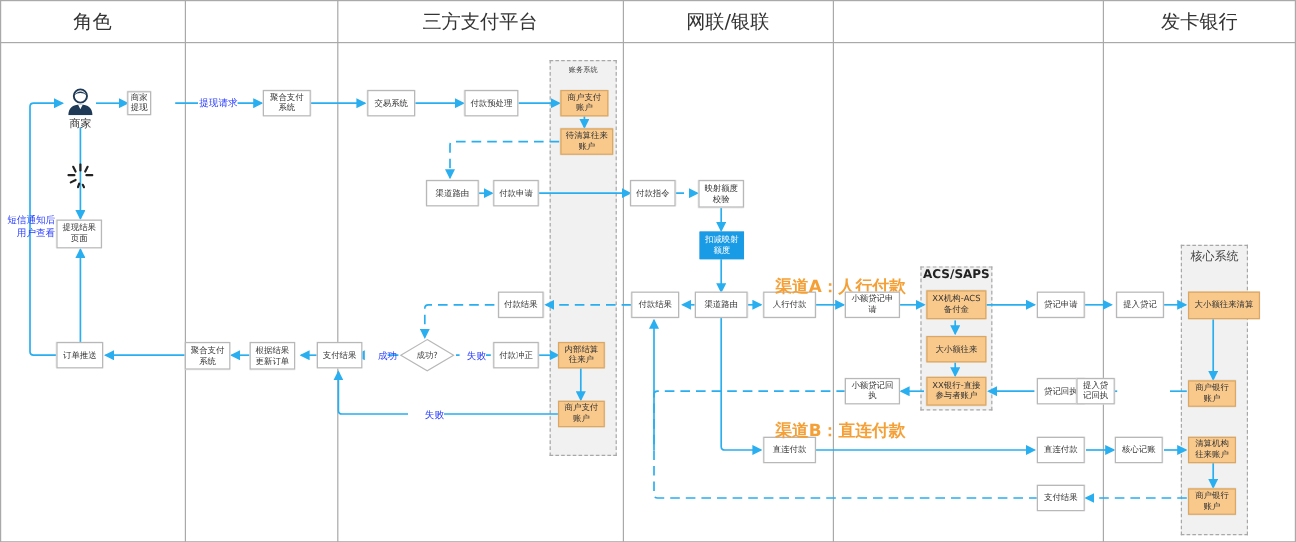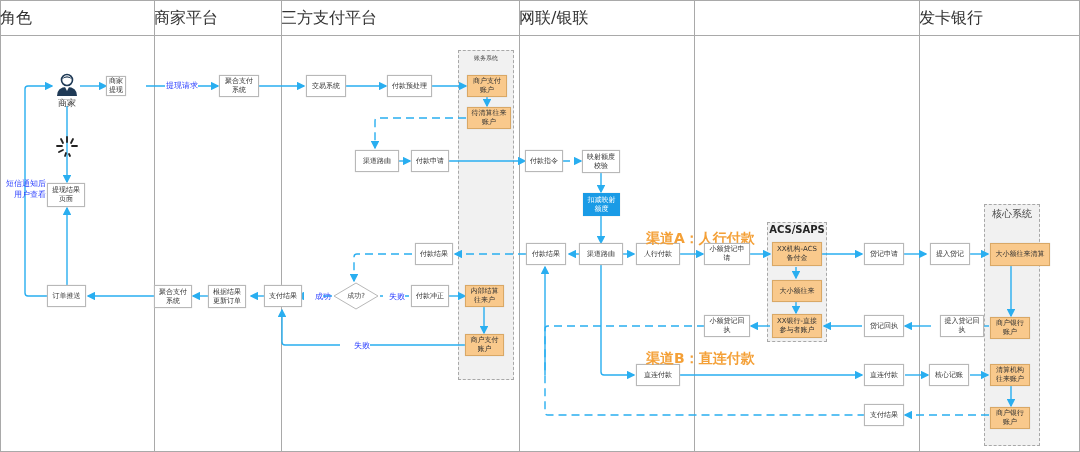--- a/index.html
+++ b/index.html
@@ -1,20 +1,20 @@
 <!DOCTYPE html>
 <html><head>
 <meta charset="utf-8">
 <style>
   html, body { margin: 0; padding: 0; background: #fff; }
   body { width: 1080px; height: 452px; position: relative; overflow: hidden;
          font-family: "DejaVu Sans", "Liberation Sans", sans-serif; }
   #diagram { position: absolute; left: 0; top: 0; width: 1080px; height: 452px; }
   .frame { position: absolute; left: 0; top: 0; width: 1078px; height: 450px; border: 1px solid #a9a9a9; }
-  .lane-header { position: absolute; top: 0; height: 35px; line-height: 35px; text-align: left;
+  .lane-header { position: absolute; top: 0; height: 35px; line-height: 35px; text-align: center;
                  font-size: 16px; color: #333; }
   .hline { position: absolute; left: 0; top: 35px; width: 1080px; height: 1px; background: #a9a9a9; }
   .vline { position: absolute; top: 0; width: 1px; height: 452px; background: #a9a9a9; }
   .group { position: absolute; background: #f1f1f1; border: 1px dashed #a8a8a8; }
   .group-title { position: absolute; left: 0; right: 0; text-align: center; color: #444; }
   .node { position: absolute; box-sizing: border-box; background: #fff; border: 1px solid #b8b8b8;
           box-shadow: 0 0 1px #ccc; display: flex; align-items: center; justify-content: center;
           text-align: center; font-size: 7px; line-height: 9px; color: #333; padding: 0 2px; }
   .node.orange { background: #f9c98c; border-color: #d9a866; }
   .node.blue { background: #1a9be6; border-color: #1a9be6; color: #fff; }
@@ -24,21 +24,20 @@
   .actor-name { position: absolute; font-size: 9px; color: #333; text-align: center; }
   svg#edges { position: absolute; left: 0; top: 0; }
 </style>
 </head>
 <body>
 
 <div id="diagram">
   <div class="frame"></div>
 
   <div class="lane-header" style="left:0;width:154px">角色</div>
-  <div class="lane-header" style="left:154px;width:127px">商家平台</div>
   <div class="lane-header" style="left:281px;width:238px">三方支付平台</div>
   <div class="lane-header" style="left:519px;width:175px">网联/银联</div>
   <div class="lane-header" style="left:919px;width:161px">发卡银行</div>
 
   <div class="hline"></div>
   <div class="vline" style="left:154px"></div>
   <div class="vline" style="left:281px"></div>
   <div class="vline" style="left:519px"></div>
   <div class="vline" style="left:694px"></div>
   <div class="vline" style="left:919px"></div>
@@ -180,21 +179,21 @@
   <div class="node" style="left:704px;top:315px;width:46px;height:22px">小额贷记回执</div>
   <div class="node orange" style="left:772px;top:242px;width:50px;height:24px">XX机构-ACS备付金</div>
   <div class="node orange" style="left:772px;top:280px;width:50px;height:22px">大小额往来</div>
   <div class="node orange" style="left:772px;top:314px;width:50px;height:24px">XX银行-直接参与者账户</div>
   <div class="node" style="left:864px;top:243px;width:40px;height:22px">贷记申请</div>
   <div class="node" style="left:864px;top:315px;width:40px;height:22px">贷记回执</div>
   <div class="node" style="left:864px;top:364px;width:40px;height:22px">直连付款</div>
   <div class="node" style="left:864px;top:404px;width:40px;height:22px">支付结果</div>
 
   <div class="node" style="left:930px;top:243px;width:40px;height:22px">提入贷记</div>
-  <div class="node" style="left:940px;top:315px;width:44px;height:22px">提入贷记回执</div>
+  <div class="node" style="left:897px;top:315px;width:32px;height:22px">提入贷记回执</div>
   <div class="node" style="left:929px;top:364px;width:40px;height:22px">核心记账</div>
   <div class="node orange" style="left:990px;top:243px;width:60px;height:23px">大小额往来清算</div>
   <div class="node orange" style="left:990px;top:317px;width:40px;height:22px">商户银行账户</div>
   <div class="node orange" style="left:990px;top:364px;width:40px;height:22px">清算机构往来账户</div>
   <div class="node orange" style="left:990px;top:407px;width:40px;height:22px">商户银行账户</div>
 
   <div class="label" style="left:166px;top:80px;width:32px">提现请求</div>
   <div class="label" style="left:4px;top:178px;width:42px">
     <div>短信通知后</div>
     <div>用户查看</div>

